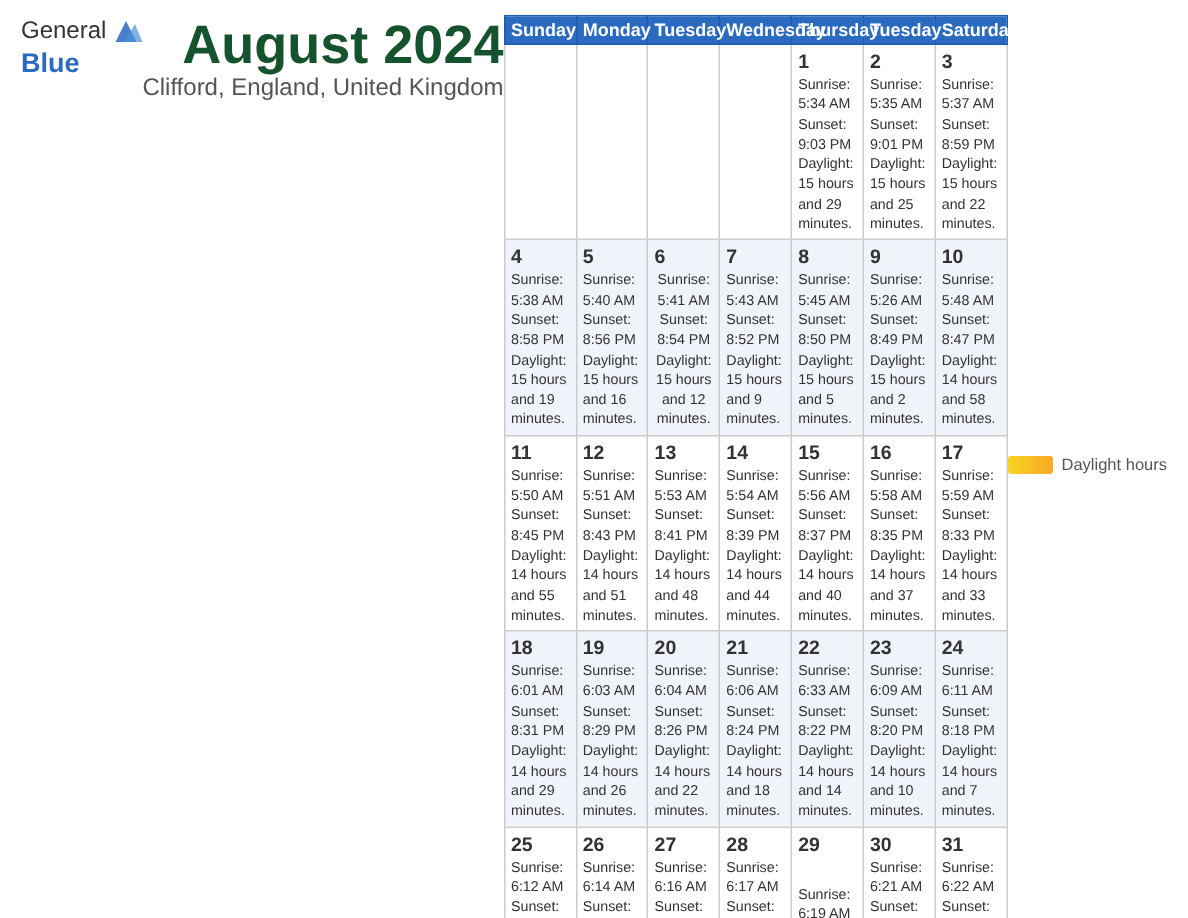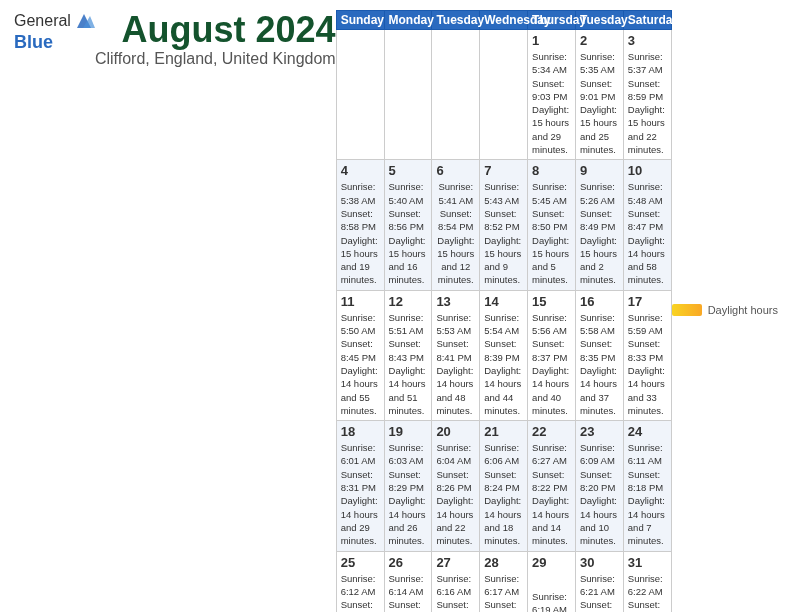--- a/index.html
+++ b/index.html
@@ -294,21 +294,21 @@
           </td>
           <td>
             <span class="day-number">21</span>
             <div class="day-info" style="white-space: pre-line;">Sunrise: 6:06 AM
 Sunset: 8:24 PM
 Daylight: 14 hours
 and 18 minutes.</div>
           </td>
           <td>
             <span class="day-number">22</span>
-            <div class="day-info" style="white-space: pre-line;">Sunrise: 6:27 AM
+            <div class="day-info" style="white-space: pre-line;">Sunrise: 6:33 AM
 Sunset: 8:22 PM
 Daylight: 14 hours
 and 14 minutes.</div>
           </td>
           <td>
             <span class="day-number">23</span>
             <div class="day-info" style="white-space: pre-line;">Sunrise: 6:09 AM
 Sunset: 8:20 PM
 Daylight: 14 hours
 and 10 minutes.</div>

